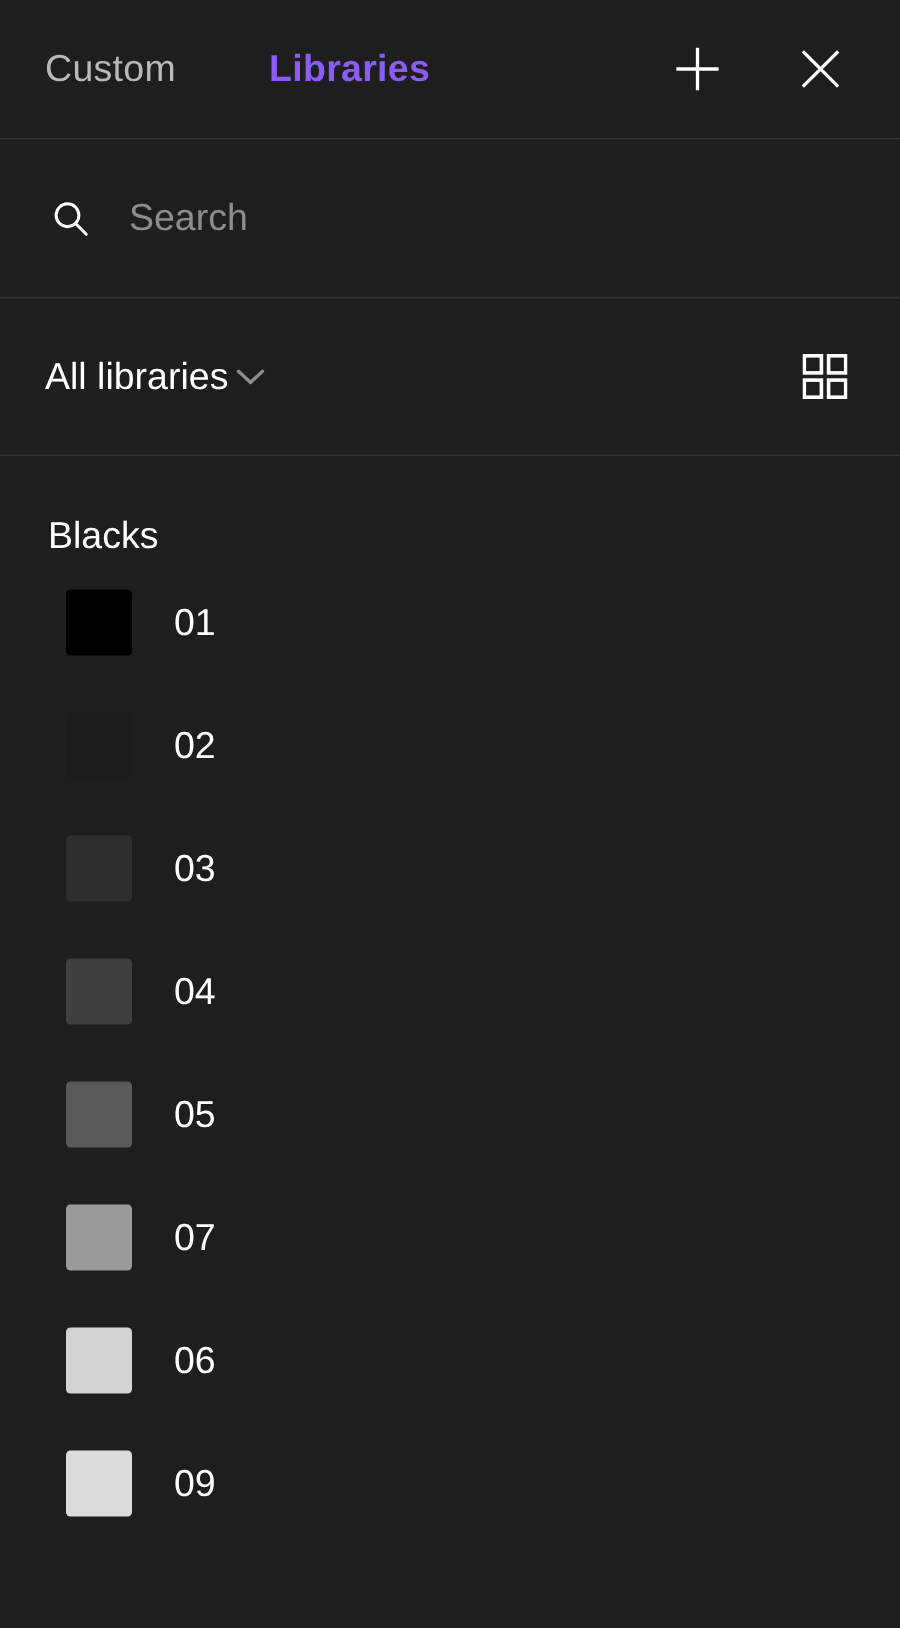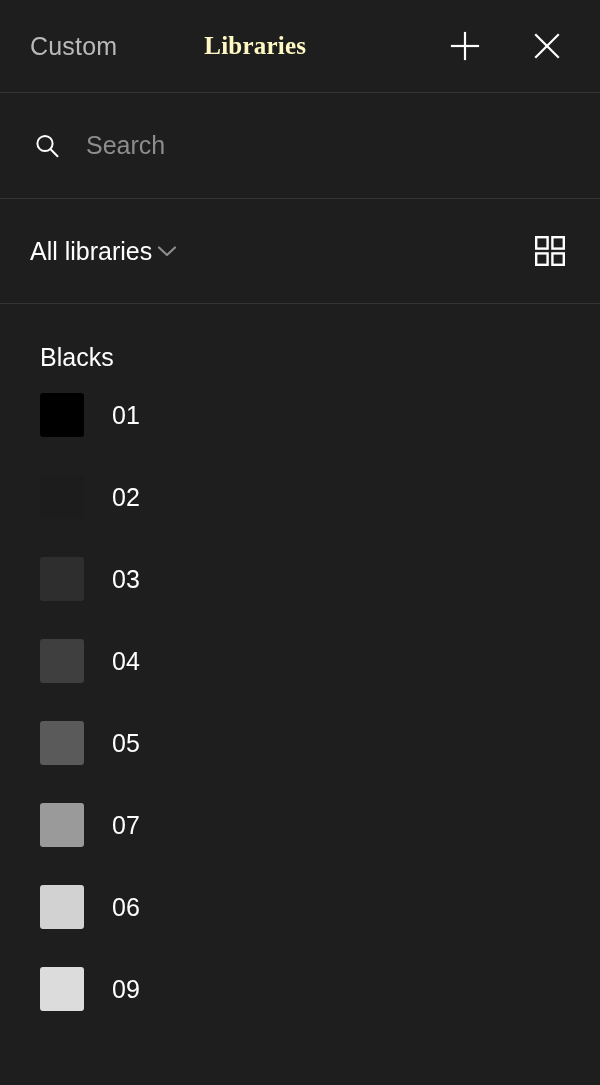--- a/index.html
+++ b/index.html
@@ -38,26 +38,25 @@
   }
   .tab {
     font-size: 25px;
     letter-spacing: 0.2px;
     cursor: pointer;
     white-space: nowrap;
   }
   .tab.inactive {
     color: #b9b9b9;
     font-weight: 400;
-    margin-right: 87px;
+    margin-right: 62px;
   }
   .tab.active {
-    color: #fef9c3;
+    color: #8b5cf6;
     font-weight: 700;
-    font-family: Liberation Serif, serif;
   }
   .header-actions {
     position: absolute;
     right: 26px;
     top: 0;
     height: 100%;
     display: flex;
     align-items: center;
     gap: 28px;
   }
@@ -139,35 +138,34 @@
     align-items: center;
     justify-content: center;
     cursor: pointer;
   }
 
   
   .list {
     flex: 1;
     overflow: hidden;
     padding-top: 0;
-    margin-left: 8px;
   }
   .group-title {
     font-size: 25px;
     color: #ffffff;
     font-weight: 400;
     padding: 36px 0 0 32px;
     margin: 0;
     line-height: 34px;
   }
   .swatch-row {
     display: flex;
     align-items: center;
     height: 82px;
-    padding-left: 32px;
+    padding-left: 44px;
     cursor: pointer;
   }
   .swatch-chip {
     width: 44px;
     height: 44px;
     border-radius: 3px;
     flex: none;
     box-sizing: border-box;
   }
   .swatch-name {

